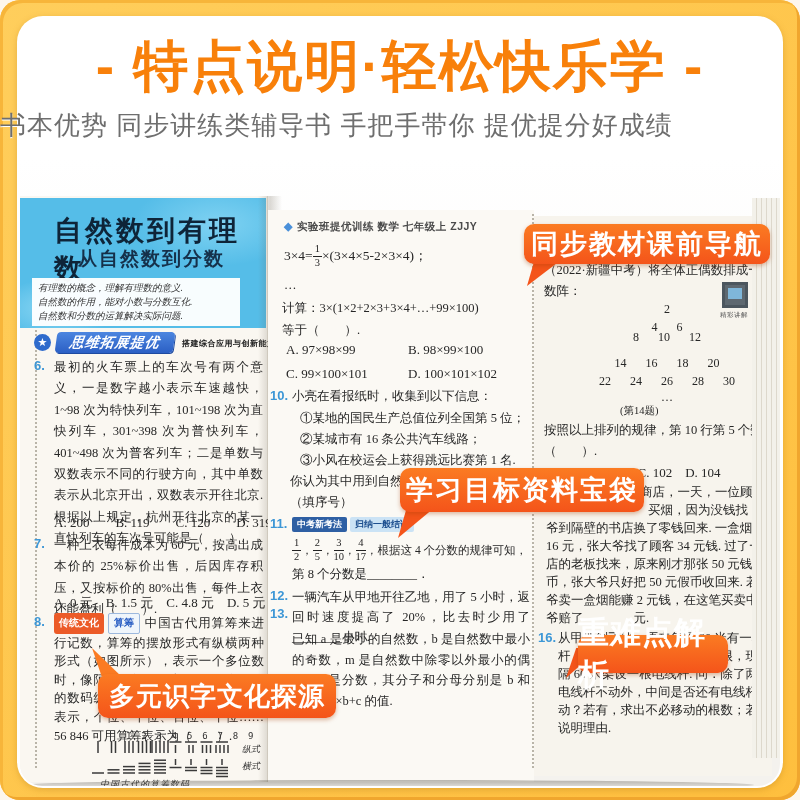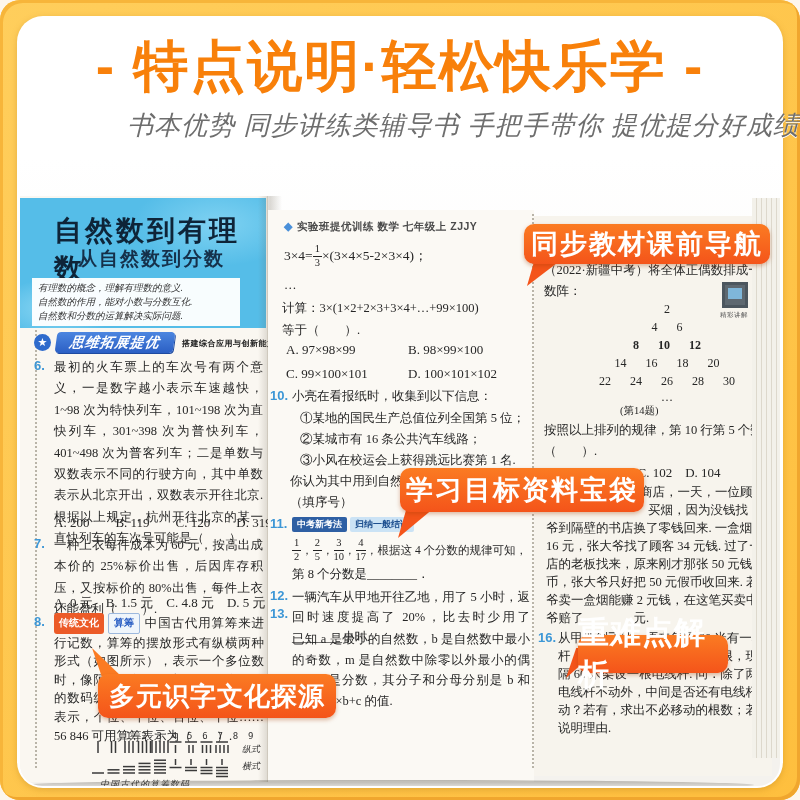--- a/index.html
+++ b/index.html
@@ -6,22 +6,22 @@
   body{width:800px;height:800px;position:relative;background:#FDF6EC;overflow:hidden;
        font-family:"Liberation Sans",sans-serif;}
   
   #frame{position:absolute;inset:0;background:linear-gradient(135deg,#FFCE5C,#FEBF3E);
          border-radius:20px;box-shadow:inset 3px 3px 0 #f7b53a, inset -3px -3px 0 #f0a62e;}
   #card{position:absolute;left:17px;top:16px;right:17px;bottom:12px;background:#ffffff;
         border-radius:26px;box-shadow:0 2px 6px rgba(180,120,20,.35);}
   
   .banner-title{position:absolute;left:0;right:0;top:30px;text-align:center;
     font-size:55px;font-weight:900;color:#F8800A;letter-spacing:2px;white-space:nowrap;}
-  .banner-sub{position:absolute;left:0;right:0;top:108px;text-align:right;
-    font-size:26px;color:#6E6E6E;letter-spacing:1px;text-shadow:0 1px 0 #fff;font-style:italic;}
+  .banner-sub{position:absolute;left:0;right:0;top:108px;text-align:left;
+    font-size:26px;color:#6E6E6E;letter-spacing:1px;text-shadow:0 1px 0 #fff;}
   
   #photo{position:absolute;left:20px;top:158px;right:20px;bottom:14px;
          background:linear-gradient(180deg,#ffffff, #f4f2ee 90%);border-radius:0 0 22px 22px;overflow:hidden;}
   .serif{font-family:"Liberation Serif","DejaVu Serif",serif;color:#262626;}
   
   #page-left{position:absolute;left:0px;top:38px;width:248px;height:586px;background:#FAF7F1;
              box-shadow:inset -1px 0 0 #e7e2d8;}
   #page-right{position:absolute;left:248px;top:52px;width:266px;height:572px;background:#FBF9F4;}
   #page-back{position:absolute;left:514px;top:58px;width:238px;height:560px;background:#F7F4ED;}
   #gutter{position:absolute;left:238px;top:38px;width:24px;height:586px;
@@ -240,21 +240,21 @@
   <div class="qtext serif" style="left:272px;top:471px;width:238px;line-height:20.5px;">已知 a 是最小的自然数，b 是自然数中最小的奇数，m 是自然数中除零以外最小的偶数，c 是分数，其分子和分母分别是 b 和 m，求 a×b+c 的值.</div>
 
   <div class="perf" style="left:512px;top:56px;"></div>
   <div id="page-back"></div>
 
   <div class="qline serif" style="left:524px;top:104px;">（2022·新疆中考）将全体正偶数排成一个三角形</div>
   <div class="qline serif" style="left:524px;top:125px;">数阵：</div>
 
   <div class="tri-row" style="top:144px;">2</div>
   <div class="tri-row" style="top:162px;">4 6</div>
-  <div class="tri-row" style="top:180px;font-weight:bold;">8 10 12</div>
+  <div class="tri-row" style="top:172px;">8 10 12</div>
   <div class="tri-row" style="top:198px;">14 16 18 20</div>
   <div class="tri-row" style="top:216px;">22 24 26 28 30</div>
   <div class="tri-row" style="top:232px;">…</div>
 
   <div class="video-box" style="left:702px;top:124px;">
     <div class="video-inner"></div>
   </div>
   <div class="video-cap" style="left:700px;top:153px;">精彩讲解</div>
 
   <div class="qline serif" style="left:600px;top:246px;font-size:10.5px;">(第14题)</div>

